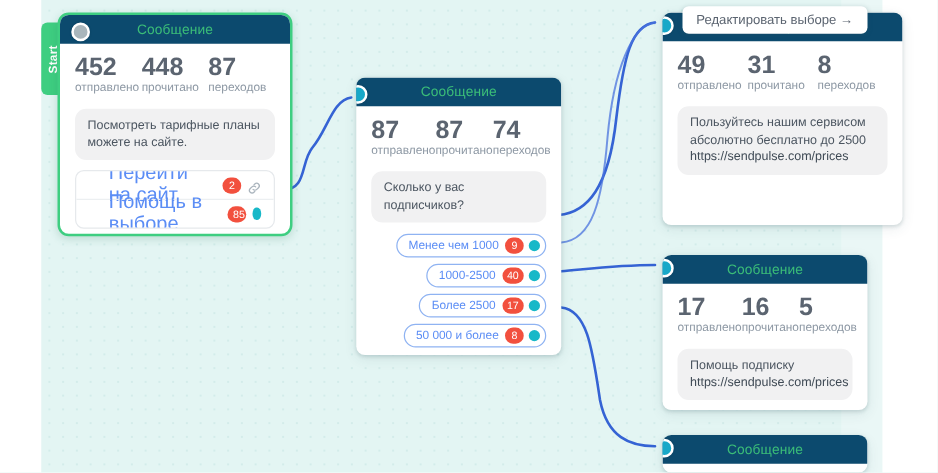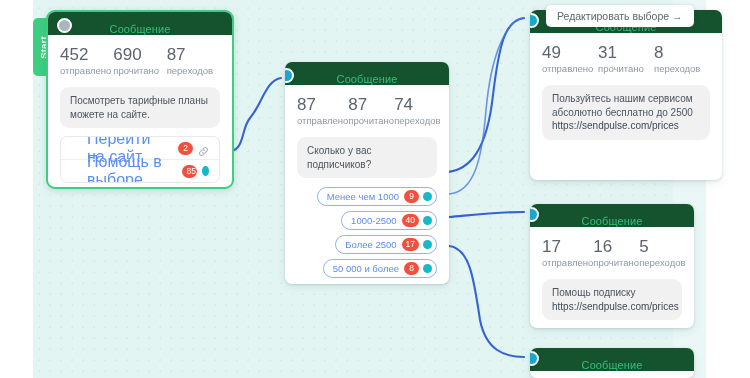--- a/index.html
+++ b/index.html
@@ -32,30 +32,30 @@
   .card{
     position:absolute;background:#ffffff;border-radius:7px;
     box-shadow:0 1px 3px rgba(40,80,90,.16), 0 3px 10px rgba(40,80,90,.09);
     overflow:hidden;
   }
   .card.selected{
     border:2px solid #3ece81;border-radius:9px;
     box-shadow:0 2px 7px rgba(40,120,90,.20);
   }
   .card-head{
-    height:23px;background:#14532d;display:flex;align-items:flex-end;justify-content:center;
+    height:23px;background:#0c4a6e;display:flex;align-items:center;justify-content:center;
   }
   .card-head .title{
     font-size:11px;color:#3bbd78;letter-spacing:.1px;
   }
   .card-body{padding:8px 12px 12px 12px;}
 
   .stats{display:flex;gap:0;margin:2px 0 10px 0;}
   .stat{flex:1;}
-  .stat .num{font-size:17px;color:#5b6470;line-height:19px;font-weight:400;}
+  .stat .num{font-size:20px;color:#5b6470;line-height:19px;font-weight:700;}
   .stat .lbl{font-size:9.5px;color:#8d98a4;line-height:12px;margin-top:1px;}
 
   .bubble{
     background:#f1f1f2;border-radius:9px;padding:7px 10px;
     font-size:10px;line-height:13.5px;color:#4b5560;
   }
 
   
   .btnlist{
     margin-top:8px;border:1px solid #e6e9ec;border-radius:7px;overflow:hidden;
@@ -145,21 +145,21 @@
     <div class="card-head">
       <span class="title">Сообщение</span>
     </div>
     <div class="card-body">
       <div class="stats">
         <div class="stat">
           <div class="num">452</div>
           <div class="lbl">отправлено</div>
         </div>
         <div class="stat">
-          <div class="num">690</div>
+          <div class="num">448</div>
           <div class="lbl">прочитано</div>
         </div>
         <div class="stat">
           <div class="num">87</div>
           <div class="lbl">переходов</div>
         </div>
       </div>
       <div class="bubble">Посмотреть тарифные планы можете на сайте.</div>
       <div class="btnlist">
         <div class="btnrow">

